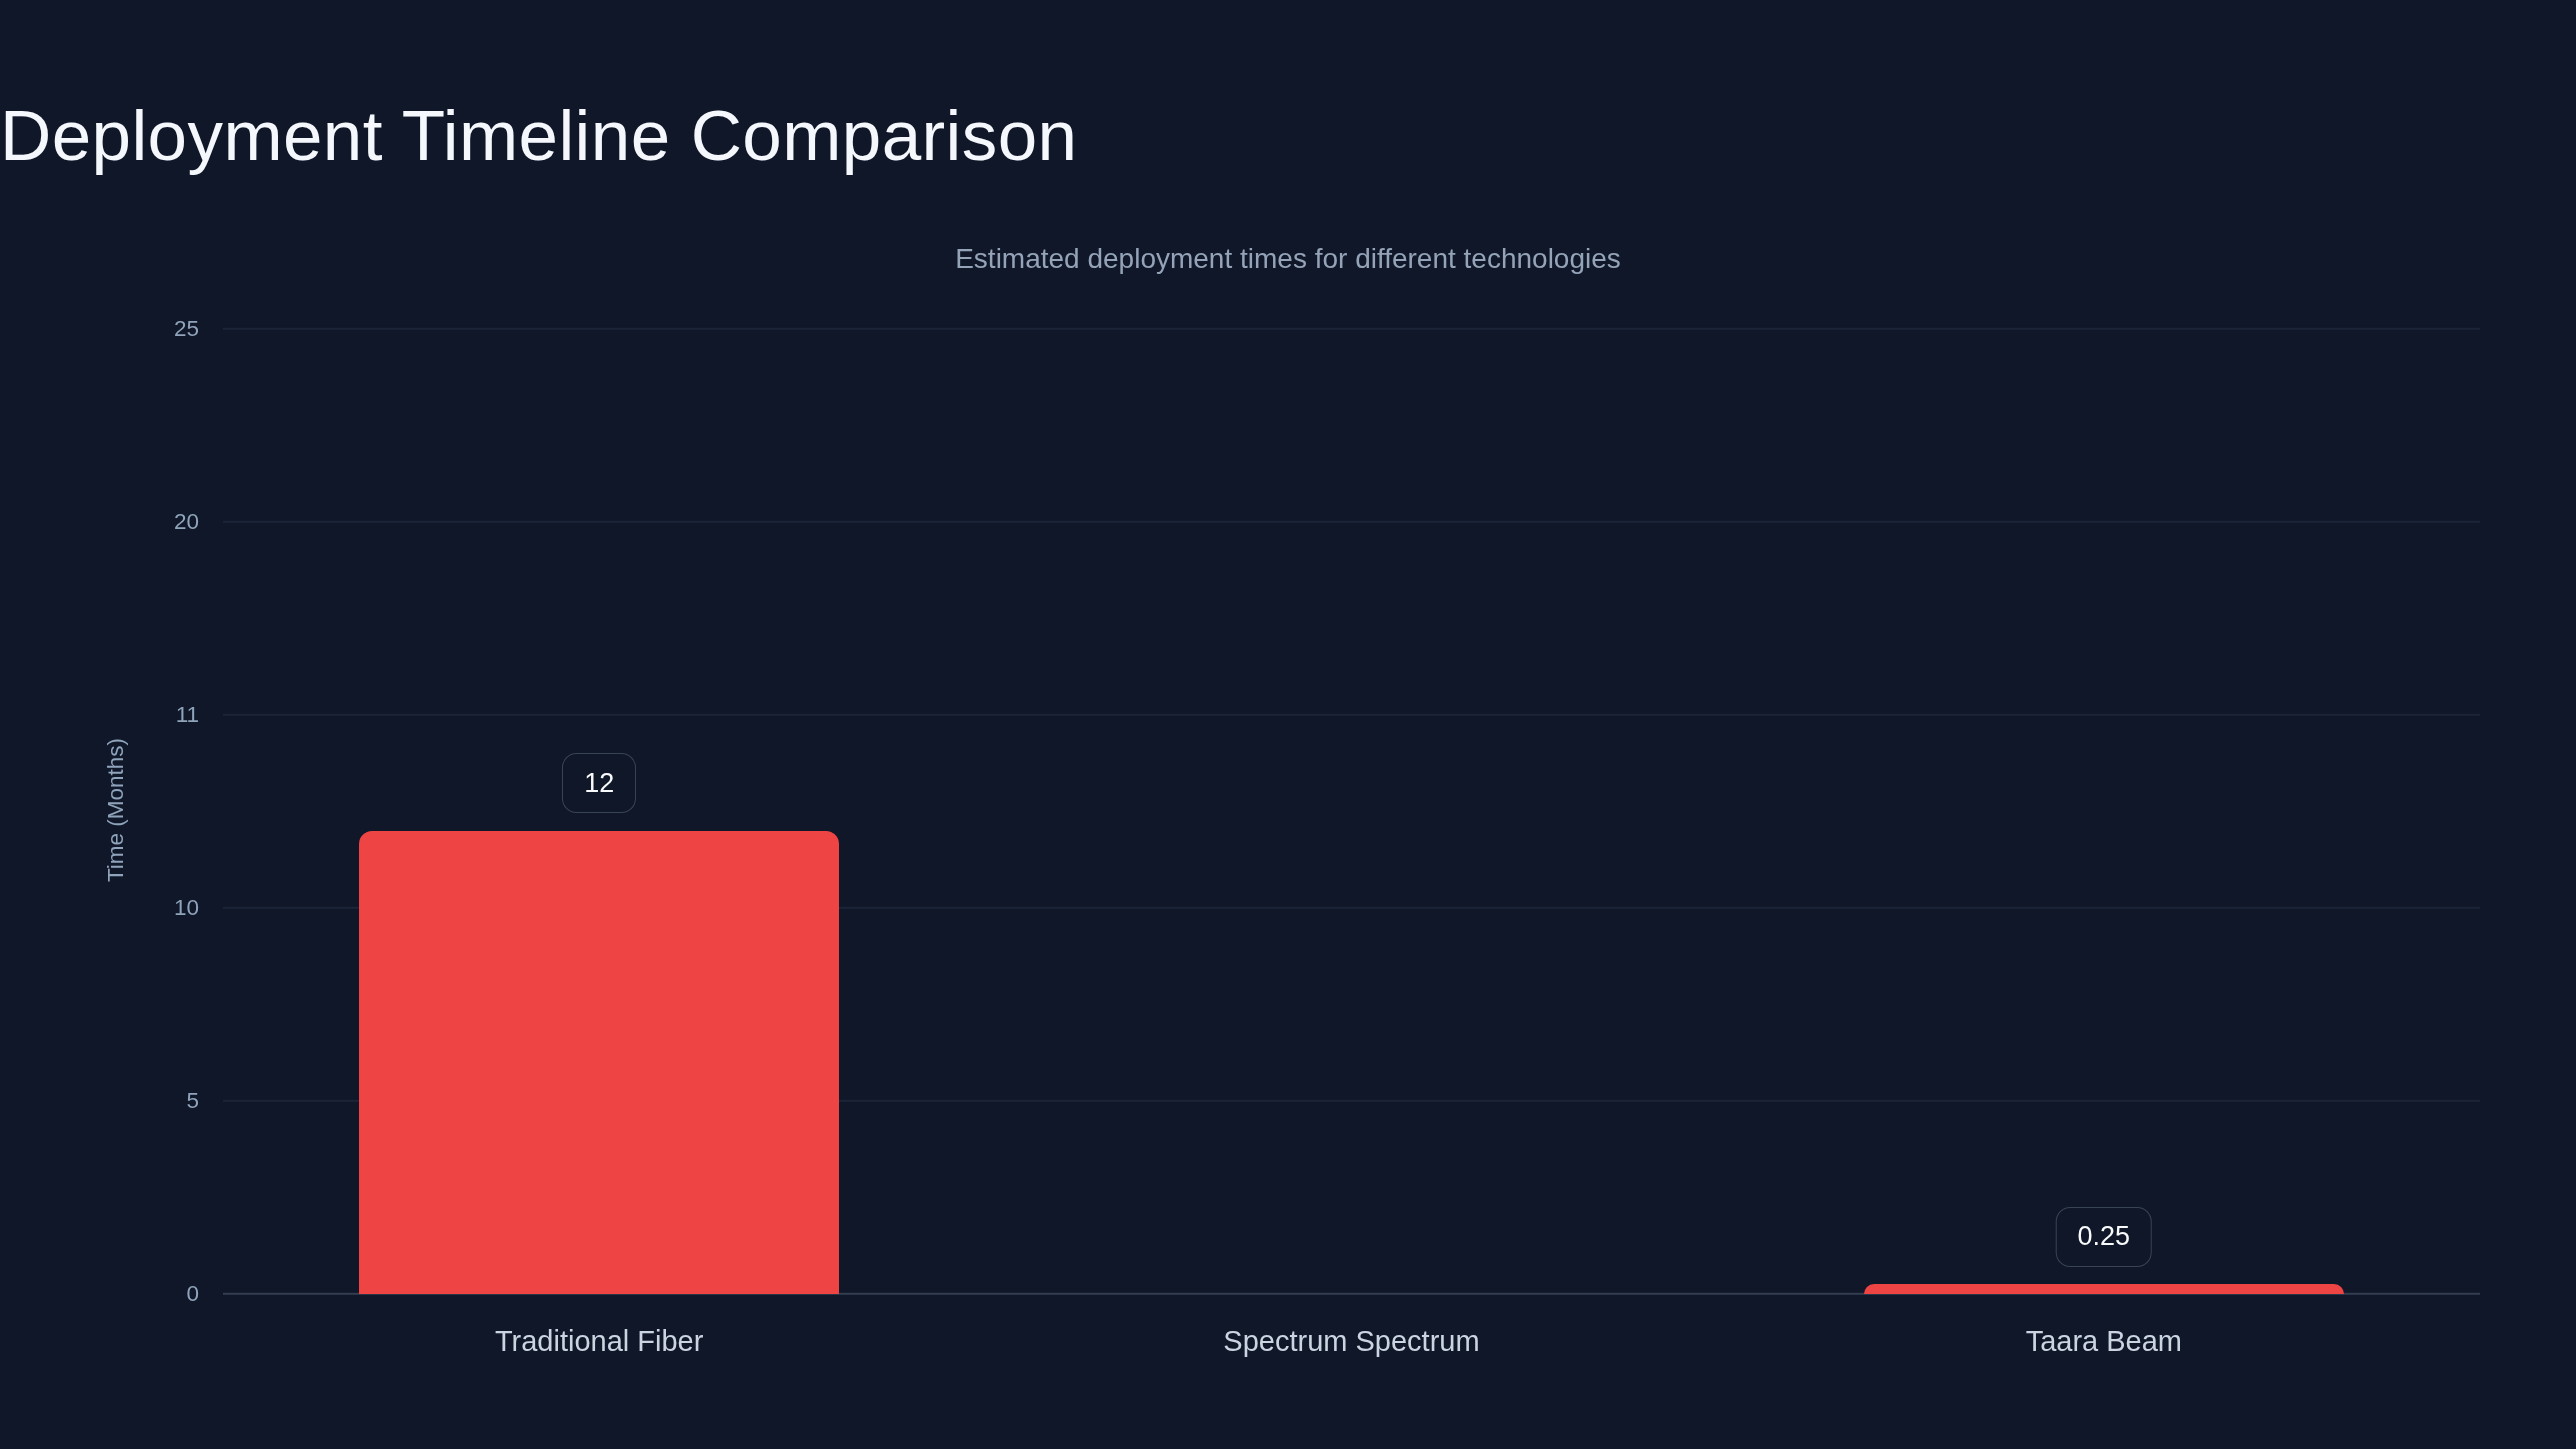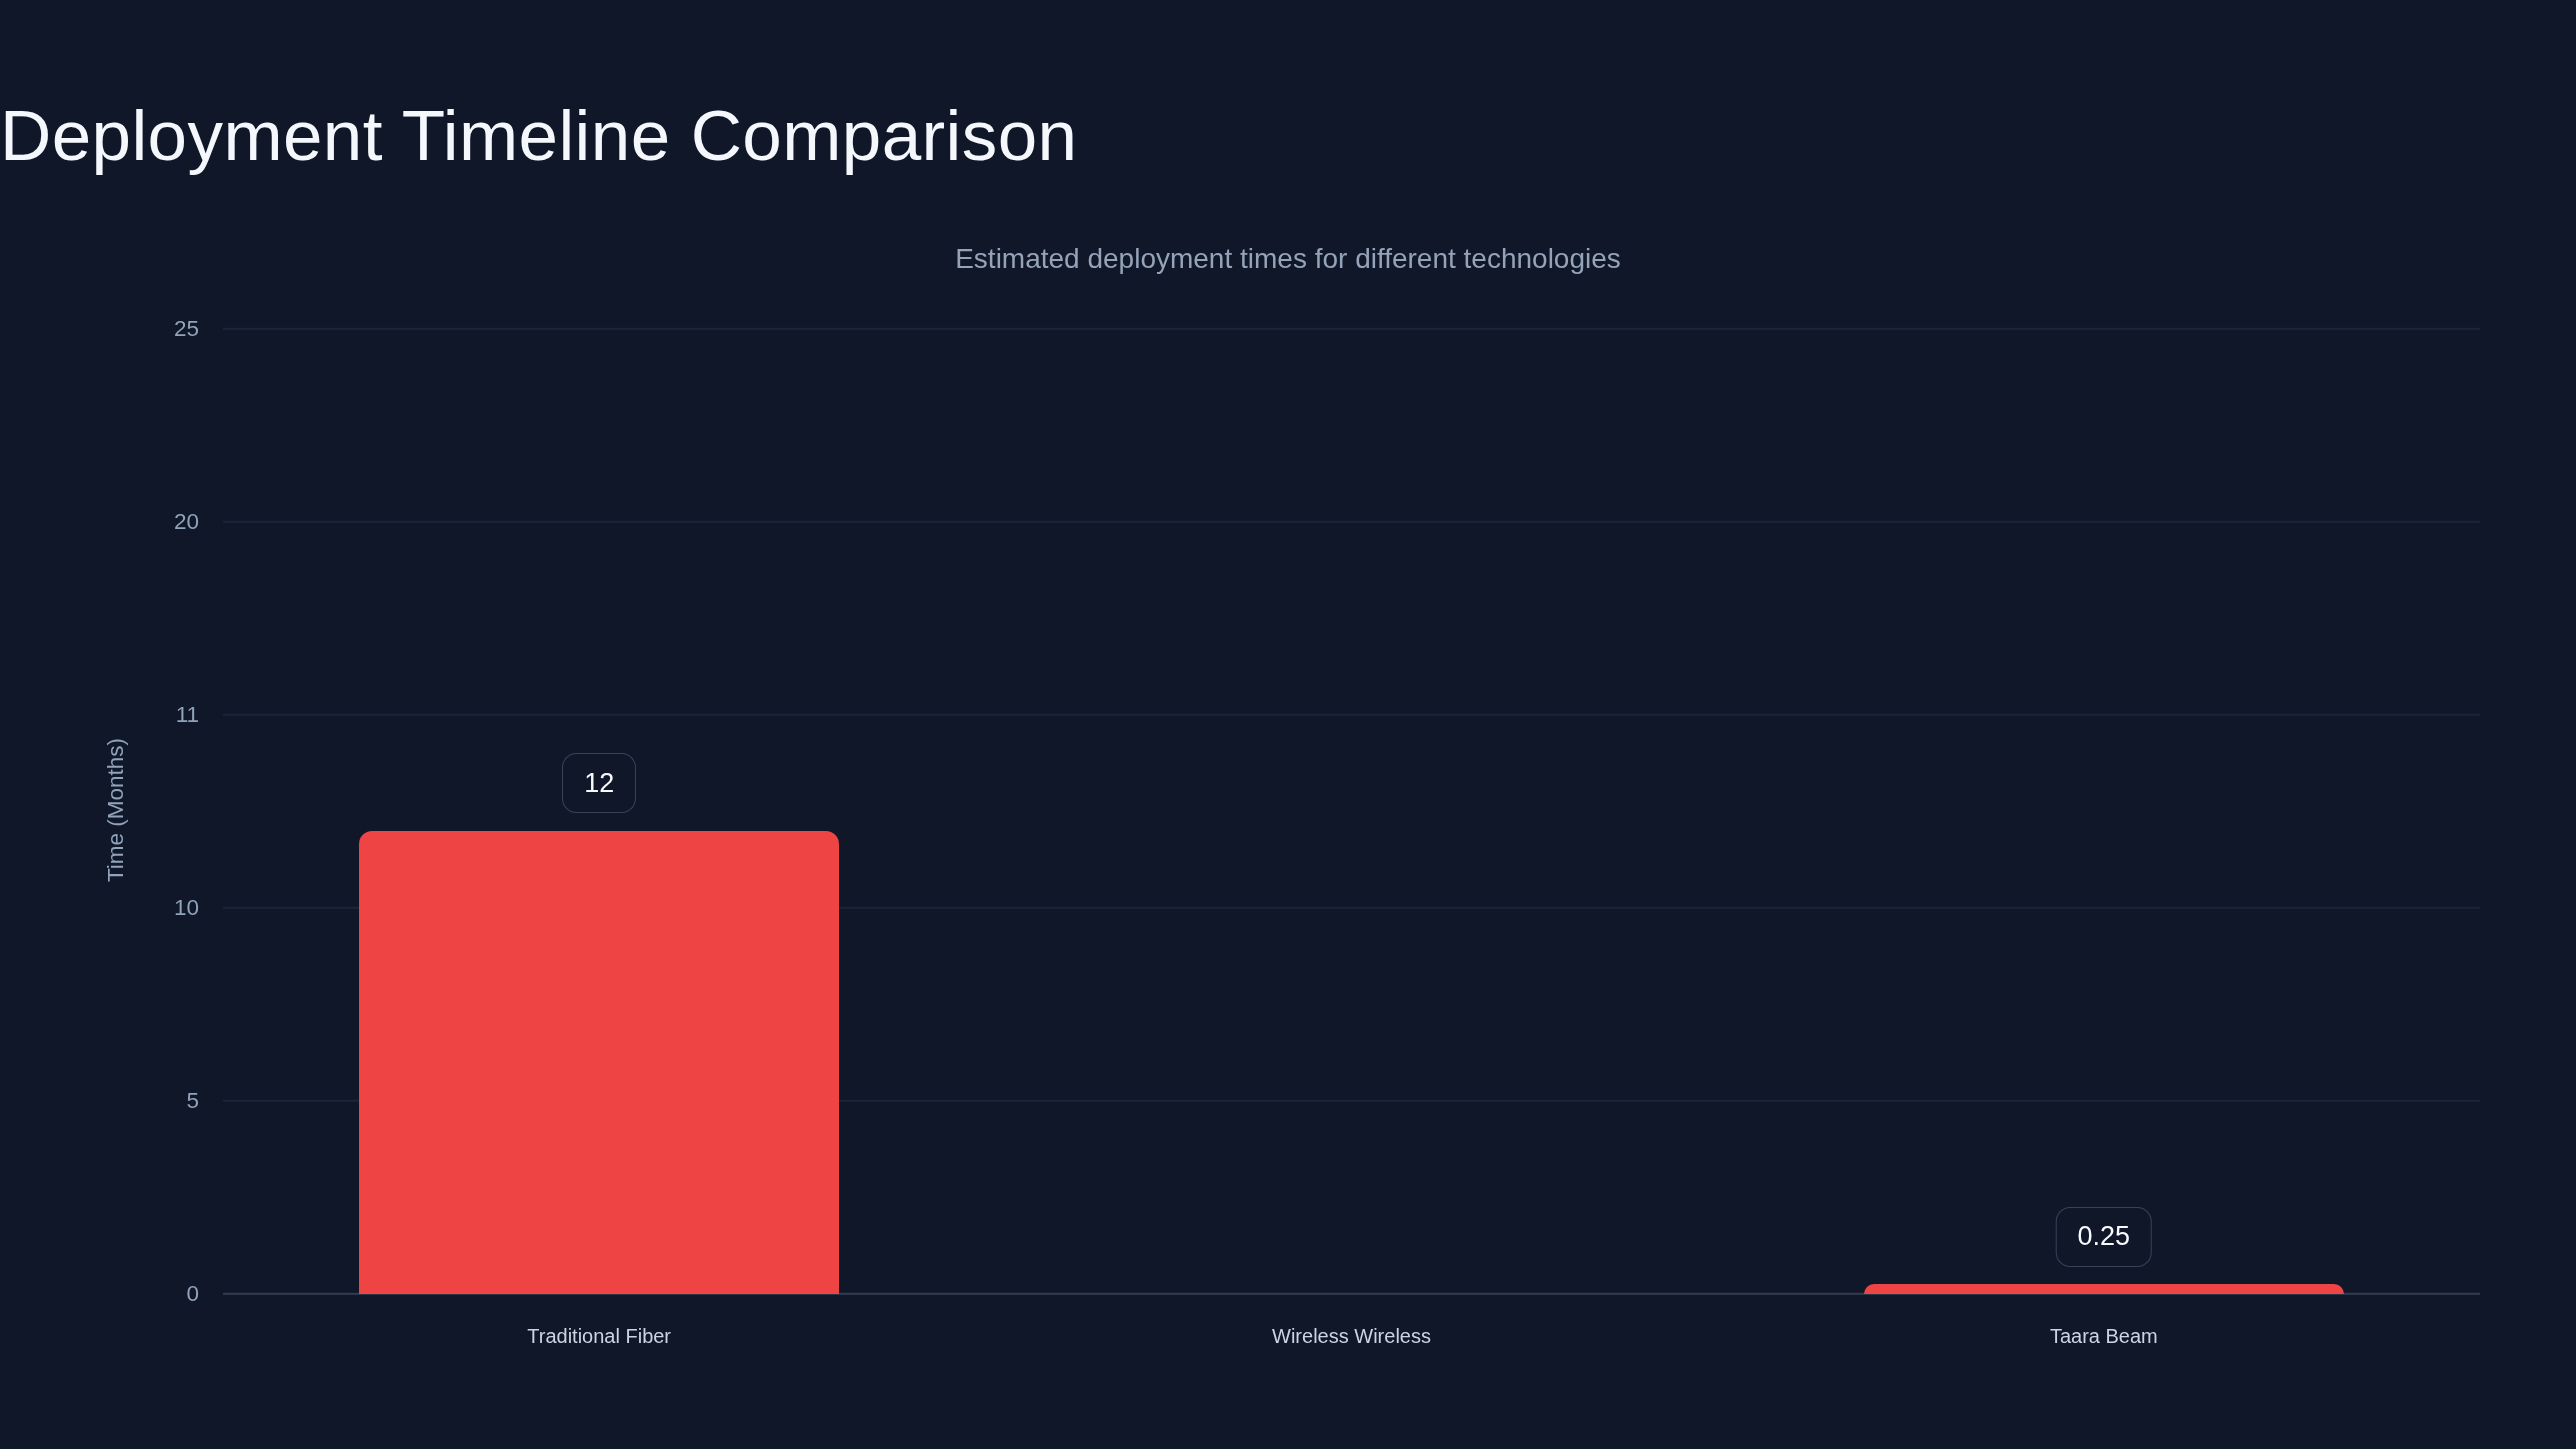--- a/index.html
+++ b/index.html
@@ -50,21 +50,21 @@
     display:flex; align-items:center; justify-content:center;
     border:1.6px solid rgba(148,163,184,0.32); border-radius:14.5px;
     background:rgba(15,23,41,0.85);
     color:#f8fafc; font-size:27px; white-space:nowrap;
   }
   .x-labels {
     position:absolute; left:223px; top:1294px; width:2257px; height:64px;
   }
   .x-label {
     position:absolute; top:31px; transform:translateX(-50%);
-    color:#cbd5e1; font-size:20px; white-space:nowrap;
+    color:#cbd5e1; font-size:29px; white-space:nowrap;
   }
 </style>
 </head>
 <body style="background: rgb(15, 23, 41);">
 
 <div class="chart-title">Deployment Timeline Comparison</div>
 <div class="chart-subtitle">Estimated deployment times for different technologies</div>
 
 <div class="y-axis-label">Time (Months)</div>
 
@@ -87,16 +87,16 @@
     <div class="bar" style="left: 16.6667%; width: 480px; height: 48%; background: #ef4444;">
       <div class="value-badge">12</div>
     </div>
     <div class="bar" style="left: 83.3333%; width: 480px; height: 1%; background: #ef4444;">
       <div class="value-badge">0.25</div>
     </div>
   </div>
 
 <div class="x-labels">
     <div class="x-label" style="left: 16.6667%;">Traditional Fiber</div>
-    <div class="x-label" style="left: 50%;">Wireless Wireless</div>
+    <div class="x-label" style="left: 50%;">Spectrum Spectrum</div>
     <div class="x-label" style="left: 83.3333%;">Taara Beam</div>
   </div>
 
 
 </body></html>

